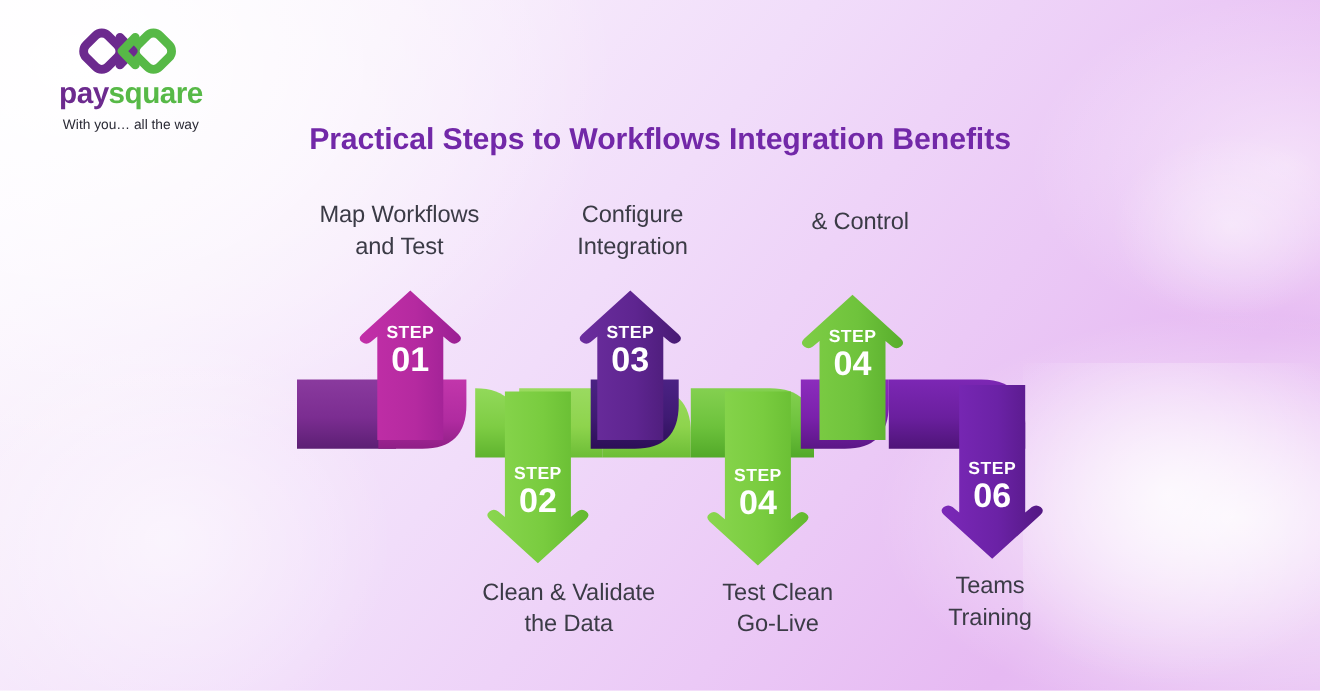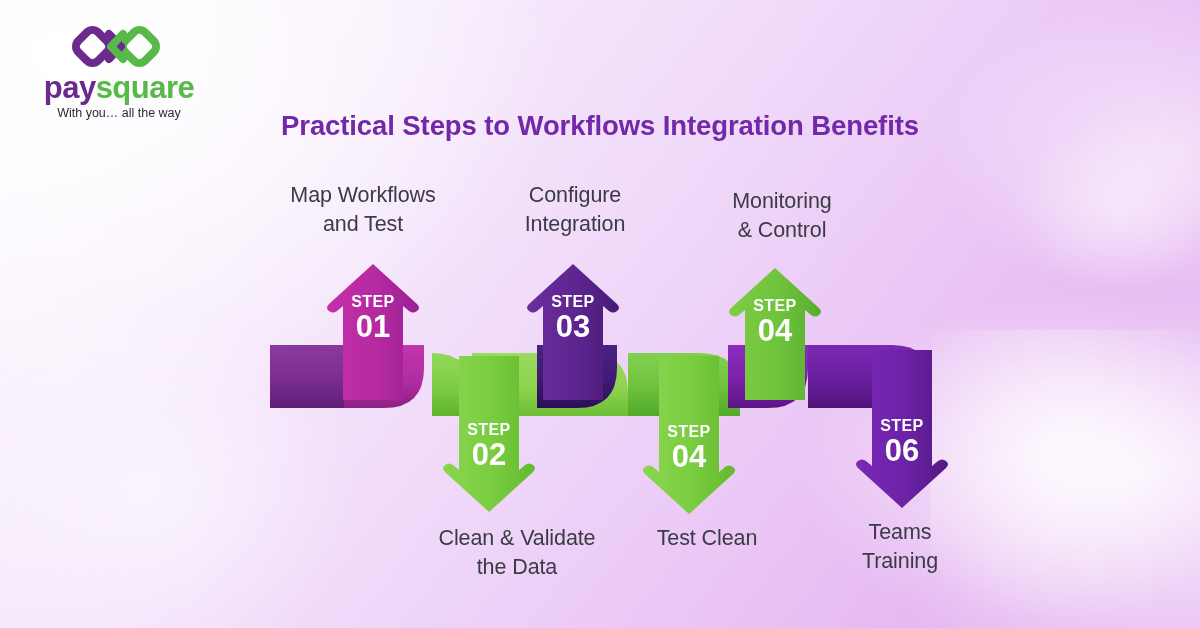--- a/index.html
+++ b/index.html
@@ -51,21 +51,21 @@
     width: 190px;
     height: 96px;
   }
   #logo-mark { position: absolute; left: 46px; top: 0px; }
   #logo-wordmark {
     position: absolute;
     left: 0px;
     top: 48px;
     width: 190px;
     text-align: center;
-    font-size: 31px;
+    font-size: 27px;
     font-weight: bold;
     letter-spacing: -0.5px;
     line-height: 1;
     white-space: nowrap;
   }
   #logo-wordmark .pay { color: #6c2a8e; }
   #logo-wordmark .square { color: #57b947; }
   #logo-tagline {
     position: absolute;
     left: 0px;
@@ -301,31 +301,31 @@
     <div>Map Workflows</div>
     <div>and Test</div>
   </div>
 
   <div class="step-caption cap-top" id="cap-3">
     <div>Configure</div>
     <div>Integration</div>
   </div>
 
   <div class="step-caption cap-top" id="cap-5">
-    <div>Monitoring</div>
     <div>&amp; Control</div>
   </div>
 
   <div class="step-caption cap-bottom" id="cap-2">
     <div>Clean &amp; Validate</div>
     <div>the Data</div>
   </div>
 
   <div class="step-caption cap-bottom" id="cap-4">
     <div>Test Clean</div>
+    <div>Go-Live</div>
   </div>
 
   <div class="step-caption cap-bottom" id="cap-6">
     <div>Teams</div>
     <div>Training</div>
   </div>
 
 </div>
 
 </body></html>

